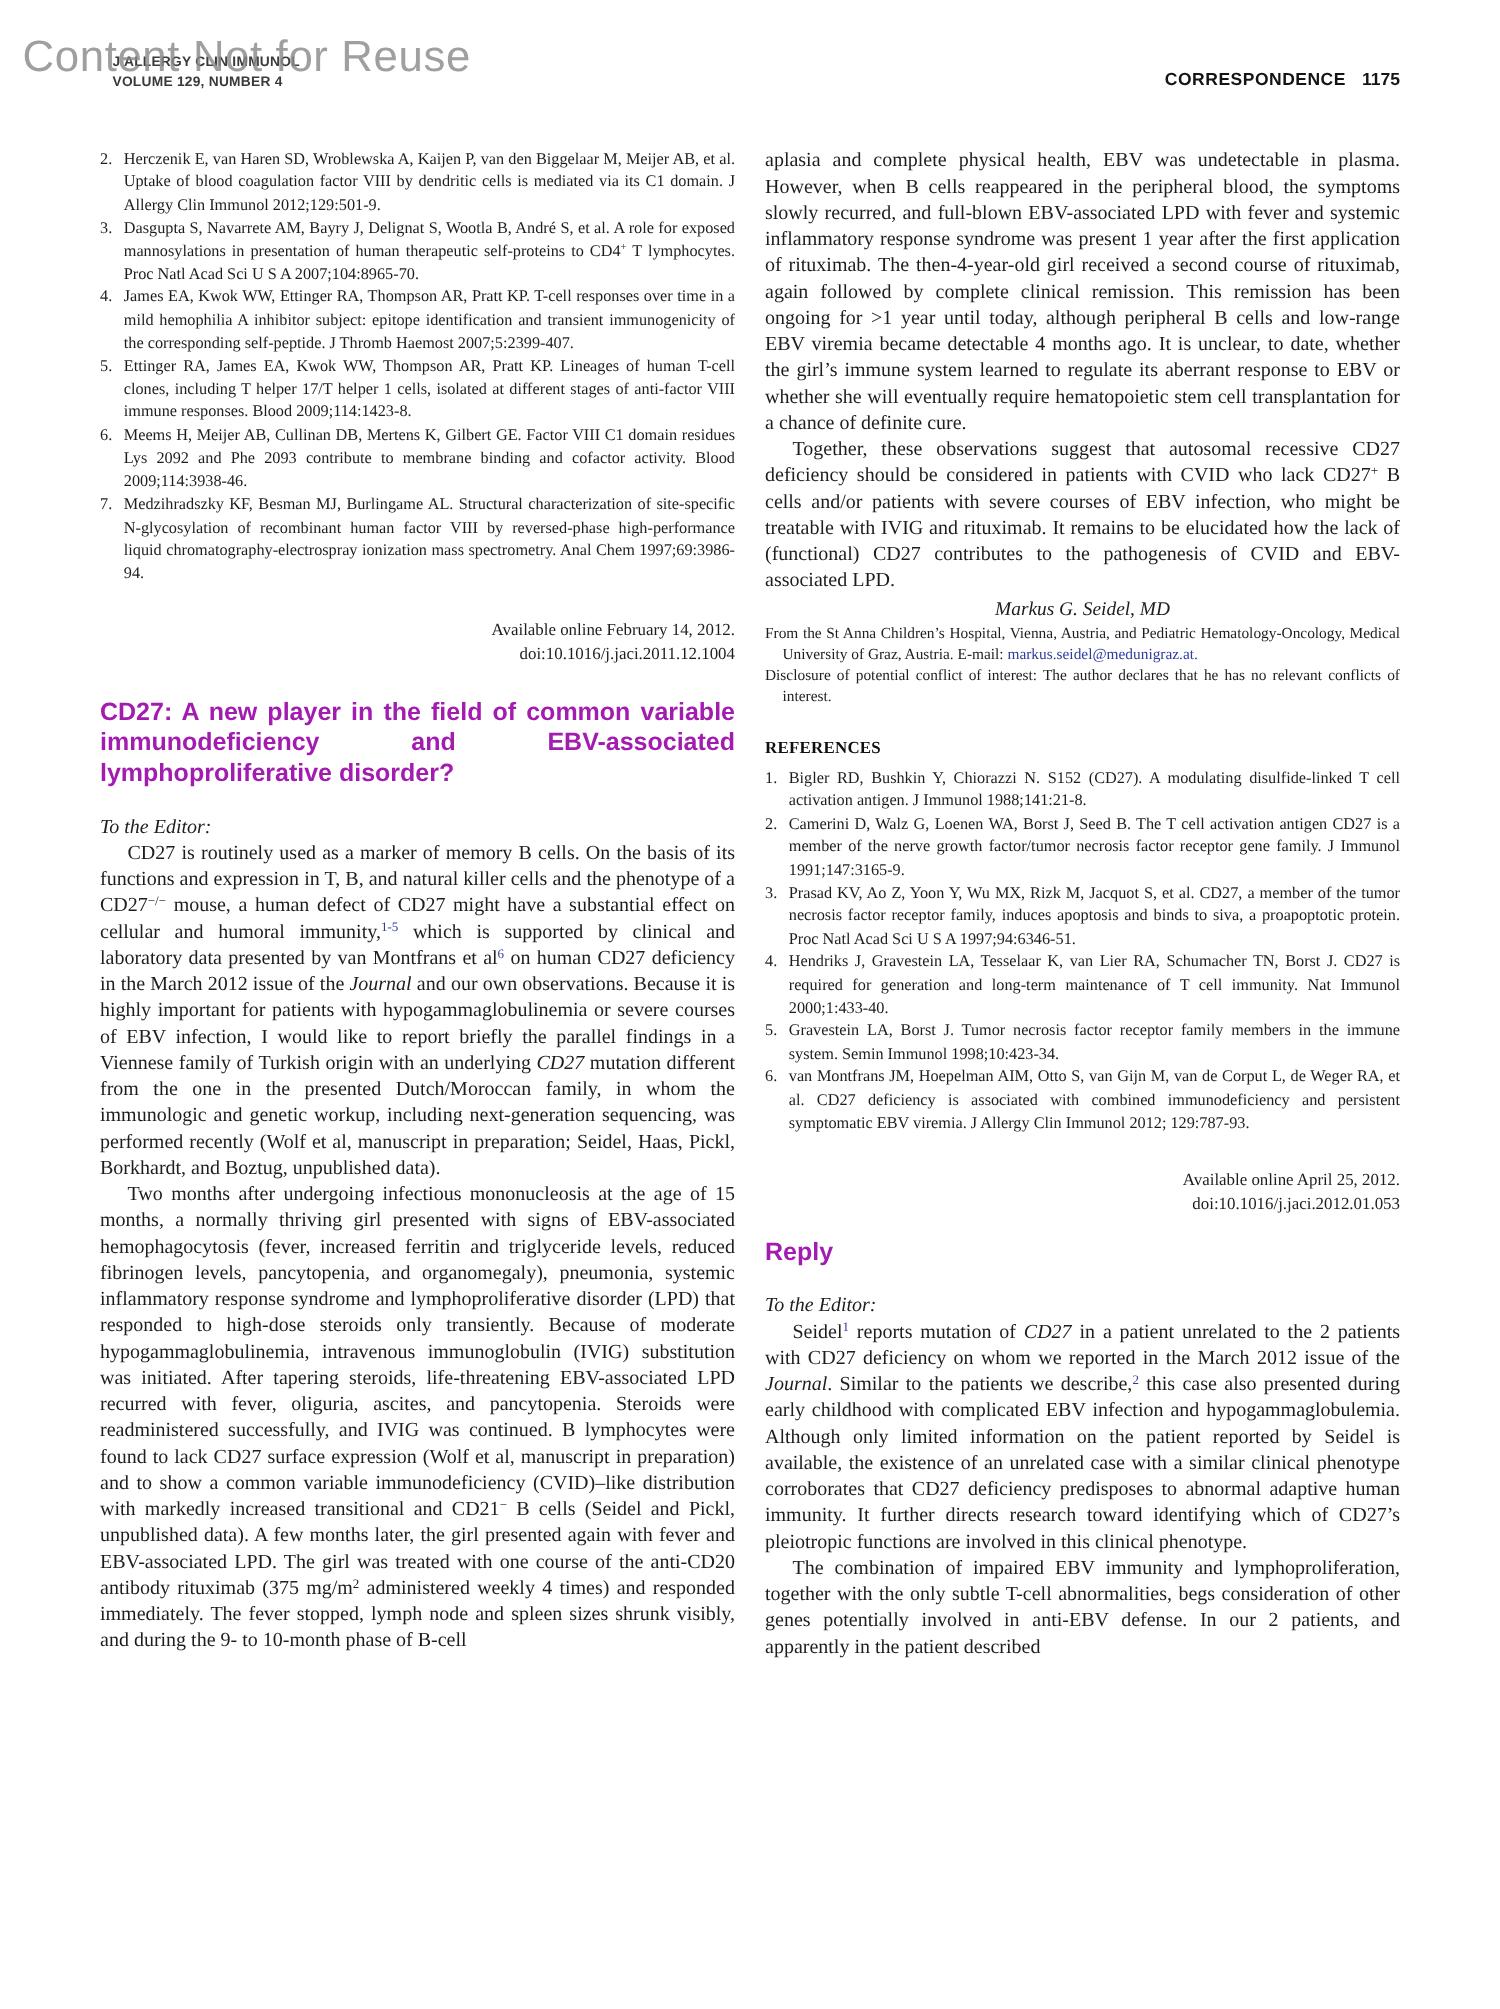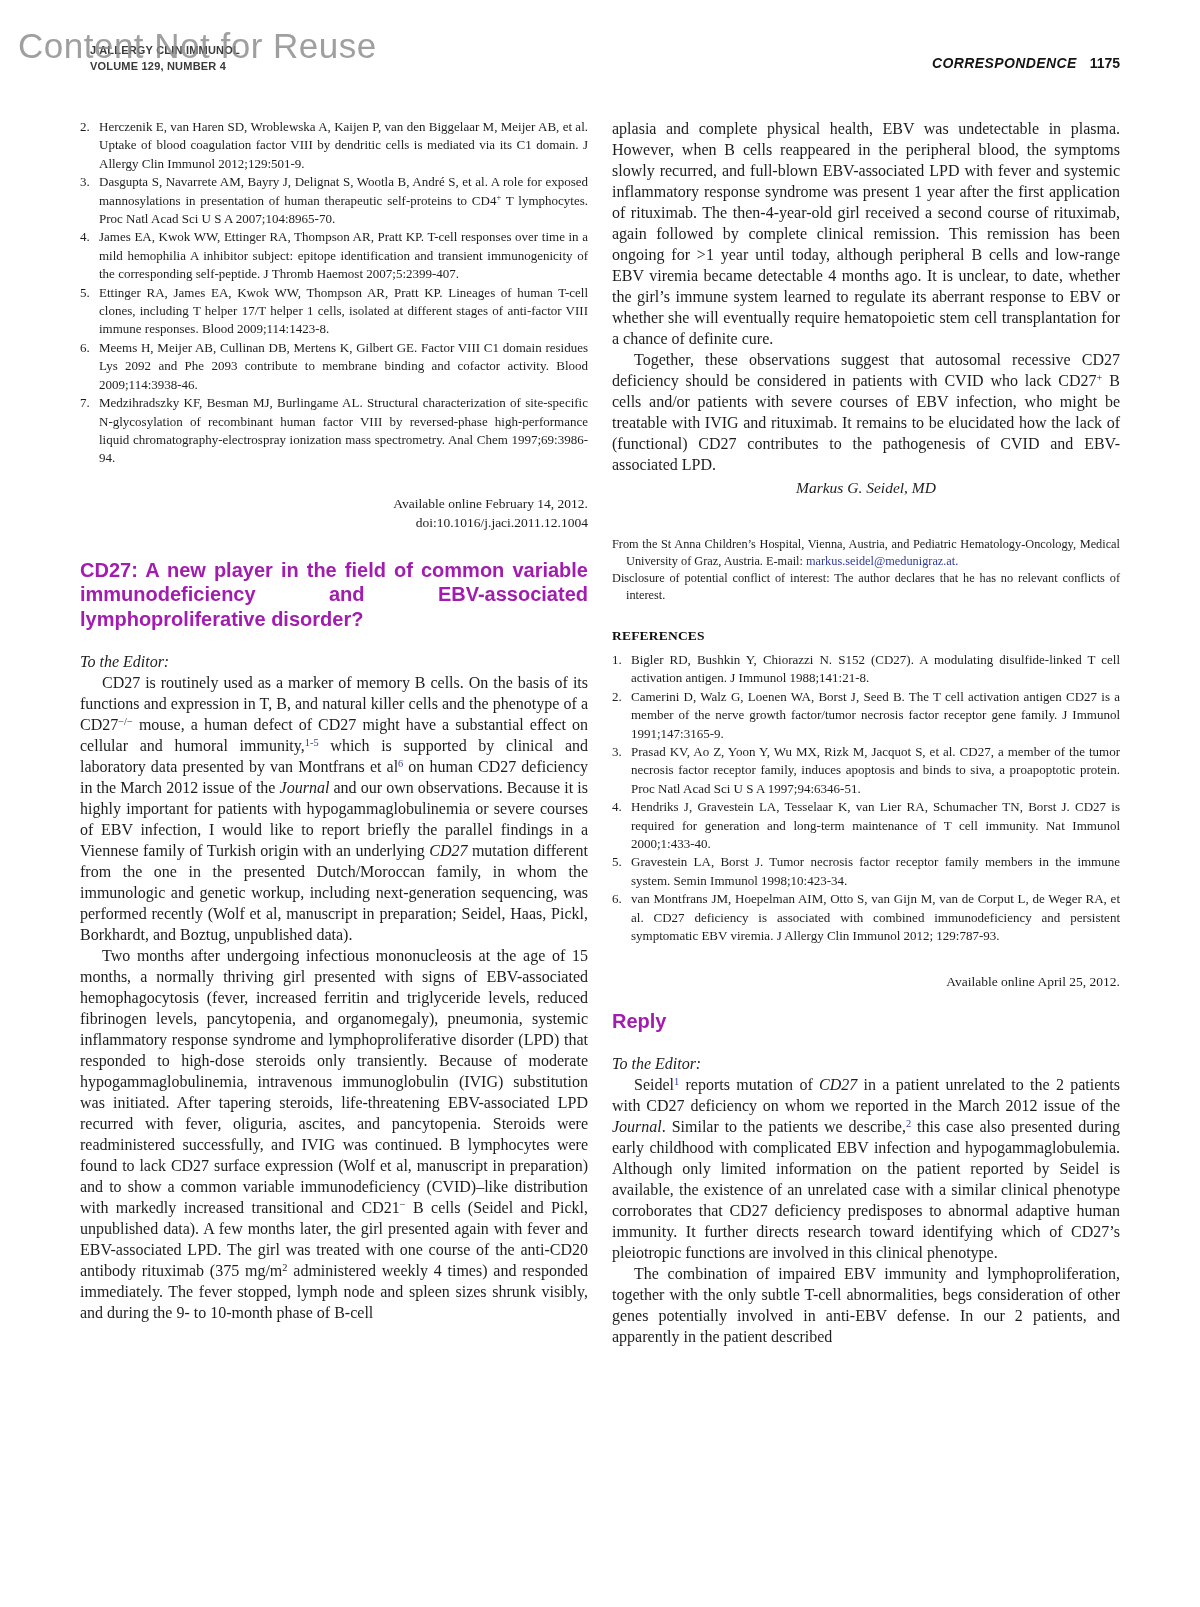--- a/index.html
+++ b/index.html
@@ -10,38 +10,38 @@
     font-family:"Liberation Serif",serif;color:#1d1d1d;
   }
   .watermark{
     position:absolute;left:18px;top:26px;z-index:5;
     font-family:"Liberation Sans",sans-serif;font-size:35px;
     color:#8a8a8a;opacity:.82;letter-spacing:.5px;white-space:nowrap;
   }
   header{display:flex;justify-content:space-between;align-items:center;position:relative;z-index:1;}
   .head-left{font-family:"Liberation Sans",sans-serif;font-weight:bold;font-size:11px;line-height:16px;color:#3a3a3a;padding-left:10px;letter-spacing:.2px;}
   .head-right{font-family:"Liberation Sans",sans-serif;font-size:14px;color:#141414;padding-top:10px;}
-  .head-right .section{font-weight:bold;letter-spacing:.4px;font-style:italic;}
+  .head-right .section{font-weight:bold;letter-spacing:.4px;}
   .head-right .pagenum{font-weight:bold;margin-left:9px;}
   main{margin-top:44px;display:grid;grid-template-columns:1fr 1fr;column-gap:24px;}
   .col{min-width:0;}
   .small{font-size:13px;line-height:18.4px;}
   .ref-list{margin:0;}
   .ref-item{position:relative;padding-left:19px;text-align:justify;}
   .ref-num{position:absolute;left:0;}
   .avail{text-align:right;font-size:13.5px;line-height:19px;margin-top:26px;}
   .title{
     font-family:"Liberation Sans",sans-serif;font-weight:bold;color:#a21caf;
     font-size:20px;line-height:24.5px;margin:26px 0 0 0;text-align:justify;
   }
   .salutation{font-style:italic;font-size:16px;line-height:21px;margin:20px 0 0 0;}
   .body{font-size:16px;line-height:21px;text-align:justify;margin:0;}
   .indent{text-indent:22px;}
   .author{font-style:italic;text-align:center;font-size:15.5px;line-height:20px;margin:3px 0 0 0;}
-  .affil{margin-top:38px;font-size:12.3px;line-height:17px;text-align:justify;}
+  .affil{font-size:12.3px;line-height:17px;text-align:justify;}
   .affil p{margin:0;padding-left:14px;text-indent:-14px;}
   .refs-heading{
     font-family:Liberation Serif, serif;font-size:13.5px;font-weight:bold;
     color:#101010;margin:24px 0 7px 0;letter-spacing:.2px;
   }
   .reply-heading{margin-top:18px;}
   sup{font-size:.65em;line-height:0;position:relative;vertical-align:baseline;top:-.5em;}
   .it{font-style:italic;}
   .lnk{color:#2e3b9d;}
 </style>
@@ -152,20 +152,21 @@
           </div>
 
           <div class="ref-item">
             <span class="ref-num">6.</span>
             <span class="ref-text"><span>van Montfrans JM, Hoepelman AIM, Otto S, van Gijn M, van de Corput L, de Weger RA, et al. CD27 deficiency is associated with combined immunodeficiency and persistent symptomatic EBV viremia. J Allergy Clin Immunol 2012; 129:787-93.</span></span>
           </div>
         </div>
 
       <div class="avail">
         <div>Available online April 25, 2012.</div>
+        <div>doi:10.1016/j.jaci.2012.01.053</div>
       </div>
 
       <h1 class="title reply-heading">Reply</h1>
       <p class="salutation">To the Editor:</p>
       <p class="body indent"><span>Seidel</span><sup class="lnk">1</sup><span> reports mutation of </span><span class="it">CD27</span><span> in a patient unrelated to the 2 patients with CD27 deficiency on whom we reported in the March 2012 issue of the </span><span class="it">Journal</span><span>. Similar to the patients we describe,</span><sup class="lnk">2</sup><span> this case also presented during early childhood with complicated EBV infection and hypogammaglobulemia. Although only limited information on the patient reported by Seidel is available, the existence of an unrelated case with a similar clinical phenotype corroborates that CD27 deficiency predisposes to abnormal adaptive human immunity. It further directs research toward identifying which of CD27’s pleiotropic functions are involved in this clinical phenotype.</span></p>
       <p class="body indent"><span>The combination of impaired EBV immunity and lymphoproliferation, together with the only subtle T-cell abnormalities, begs consideration of other genes potentially involved in anti-EBV defense. In our 2 patients, and apparently in the patient described</span></p>
     </section>
 
   </main>
 </div>

